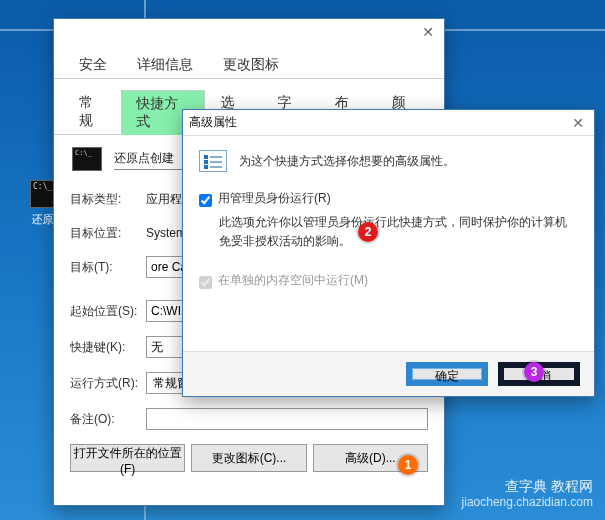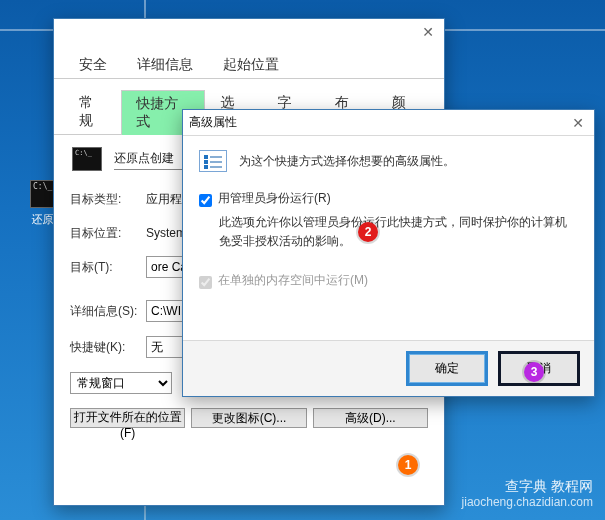--- a/index.html
+++ b/index.html
@@ -32,38 +32,38 @@
 .body .iconrow .appname-edit { border-bottom: 1px solid #888; flex: 1; padding: 2px 0; }
 
 .field { display: flex; align-items: center; margin-bottom: 14px; }
 .field .lbl { width: 76px; color: #333; }
 .field .val { flex: 1; }
 .field .ro { padding: 2px 0; }
 .field input[type="text"] { width: 100%; border: 1px solid #999; padding: 3px 4px; font-size: 12px; font-family: inherit; height: 22px; }
 .field select { width: 102px; border: 1px solid #999; padding: 2px 2px; font-size: 12px; font-family: inherit; height: 22px; background: #fff; }
 
 .btnrow { display: flex; gap: 6px; margin-top: 8px; }
-.btnrow button { flex: 1; height: 20px; border: 1px solid #999; background: #e6e6e6; font-size: 12px; font-family: inherit; cursor: default; }
+.btnrow button { flex: 1; height: 28px; border: 1px solid #999; background: #e6e6e6; font-size: 12px; font-family: inherit; cursor: default; }
 
 .w2 { left: 182px; top: 109px; width: 413px; height: 288px; }
 .w2 .titlebar { background: #fff; color: #111; border-bottom: 1px solid #d9d9d9; }
 .w2-body { padding: 14px 16px 12px; font-size: 12px; color: #333; position: relative; height: calc(100% - 26px); }
 .w2-body .hdr { display: flex; align-items: center; margin-bottom: 18px; }
 .w2-body .hdr .hicon { width: 28px; height: 22px; border: 1px solid #7aa6d6; margin-right: 12px; position: relative; background: #fff; }
 .w2-body .hdr .hicon::before { content: ""; position: absolute; left: 4px; top: 4px; width: 4px; height: 4px; background: #1f72c0; box-shadow: 0 5px 0 #1f72c0, 0 10px 0 #1f72c0; }
 .w2-body .hdr .hicon::after { content: ""; position: absolute; left: 10px; top: 5px; width: 12px; height: 2px; background: #88aed4; box-shadow: 0 5px 0 #88aed4, 0 10px 0 #88aed4; }
 
 .cb-row { display: flex; align-items: flex-end; margin-bottom: 6px; }
 .cb-row input { margin-right: 6px; }
 .desc { margin-left: 20px; line-height: 1.55; color: #333; margin-bottom: 22px; }
 .cb-disabled { color: #999; }
 .cb-disabled input { accent-color: #999; }
 
 .w2-foot { position: absolute; left: 0; right: 0; bottom: 0; display: flex; justify-content: flex-end; gap: 10px; padding: 10px 14px; border-top: 1px solid #d9d9d9; background: #f4f4f4; }
-.w2-foot button { width: 82px; height: 35px; border: 3px solid #0f172a; background: #e6e6e6; font-size: 12px; font-family: inherit; cursor: default; }
+.w2-foot button { width: 82px; height: 24px; border: 6px solid #0f172a; background: #e6e6e6; font-size: 12px; font-family: inherit; cursor: default; }
 .w2-foot button.primary { border-color: #2f86d0; box-shadow: 0 0 0 1px #6fb2e6 inset; }
 
 .step { position: absolute; width: 20px; height: 20px; border-radius: 50%; color: #fff; font-size: 12px; font-weight: bold; display: flex; align-items: center; justify-content: center; box-shadow: 0 0 0 2px rgba(0,0,0,0.15); z-index: 50; }
 .s1 { background: #ff6c00; left: 398px; top: 455px; }
 .s2 { background: #e11b1b; left: 358px; top: 222px; }
 .s3 { background: #b928e2; left: 524px; top: 362px; }
 
 .watermark { position: absolute; right: 12px; bottom: 10px; color: rgba(255,255,255,0.9); font-size: 14px; text-align: right; line-height: 1.25; }
 .watermark .wm-sub { font-size: 12px; opacity: 0.85; }
 </style>
@@ -79,21 +79,21 @@
 
 <div class="window w1">
   <div class="titlebar">
     <span class="spacer"></span>
     <span class="close-x">✕</span>
   </div>
 
   <div class="tabrow first">
     <div class="tab">安全</div>
     <div class="tab">详细信息</div>
-    <div class="tab">起始位置</div>
+    <div class="tab">更改图标</div>
   </div>
   <div class="tabrow">
     <div class="tab">常规</div>
     <div class="tab active">快捷方式</div>
     <div class="tab">选项</div>
     <div class="tab">字体</div>
     <div class="tab">布局</div>
     <div class="tab">颜色</div>
   </div>
 
@@ -109,29 +109,34 @@
     </div>
     <div class="field">
       <div class="lbl">目标位置:</div>
       <div class="val ro">System32</div>
     </div>
     <div class="field">
       <div class="lbl">目标(T):</div>
       <div class="val"><input type="text" value="ore Call C" style=""></div>
     </div>
     <div class="field" style="margin-top:22px;">
-      <div class="lbl">详细信息(S):</div>
+      <div class="lbl">起始位置(S):</div>
       <div class="val"><input type="text" value="C:\WINDO" style=""></div>
     </div>
     <div class="field">
       <div class="lbl">快捷键(K):</div>
       <div class="val"><input type="text" value="无" style=""></div>
     </div>
     <div class="field">
+      <div class="lbl">运行方式(R):</div>
       <div class="val"><select><option>常规窗口</option></select></div>
+    </div>
+    <div class="field">
+      <div class="lbl">备注(O):</div>
+      <div class="val"><input type="text" value="" style=""></div>
     </div>
 
     <div class="btnrow">
       <button>打开文件所在的位置(F)</button>
       <button>更改图标(C)...</button>
       <button>高级(D)...</button>
     </div>
   </div>
 </div>
 

